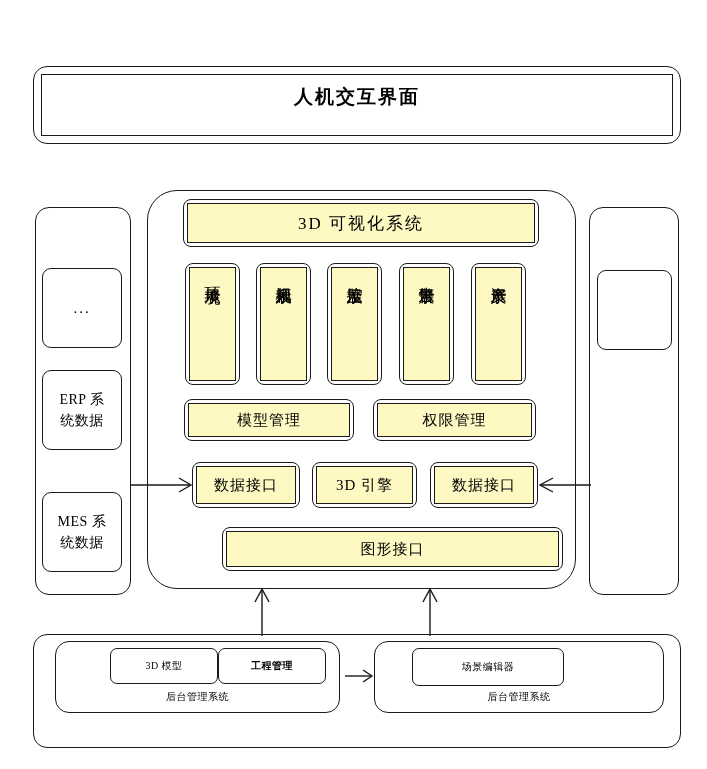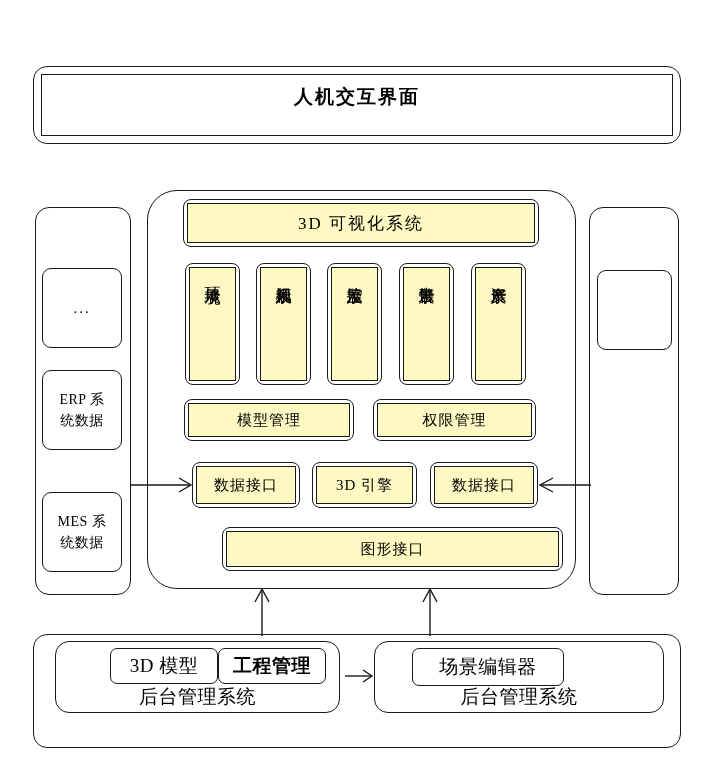--- a/index.html
+++ b/index.html
@@ -68,21 +68,21 @@
   }
   .vbox > .inner {
     align-items: flex-start;
     justify-content: center;
     padding-top: 6px;
   }
 
   .t-title { font-size: 19px; font-weight: bold; letter-spacing: 2px; }
   .t-head  { font-size: 17px; letter-spacing: 2px; }
   .t-mid   { font-size: 15px; letter-spacing: 1px; }
-  .t-small { font-size: 19px; letter-spacing: 0.5px; }
+  .t-small { font-size: 10px; letter-spacing: 0.5px; }
   .t-side  { font-size: 14px; letter-spacing: 0.5px; line-height: 1.5; }
   .t-dots  { font-size: 15px; letter-spacing: 2px; }
 
   svg.arrow { position: absolute; overflow: visible; }
   svg.arrow line { stroke: #1a1a1a; stroke-width: 1.4px; }
   svg.arrow path { fill: none; stroke: #1a1a1a; stroke-width: 1.4px; }
 </style>
 </head>
 <body>
 

